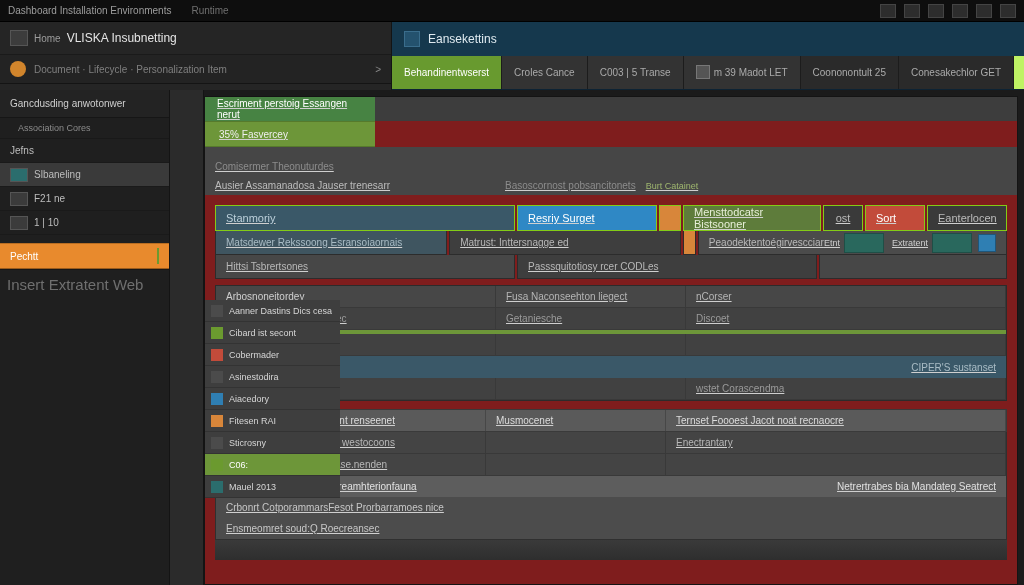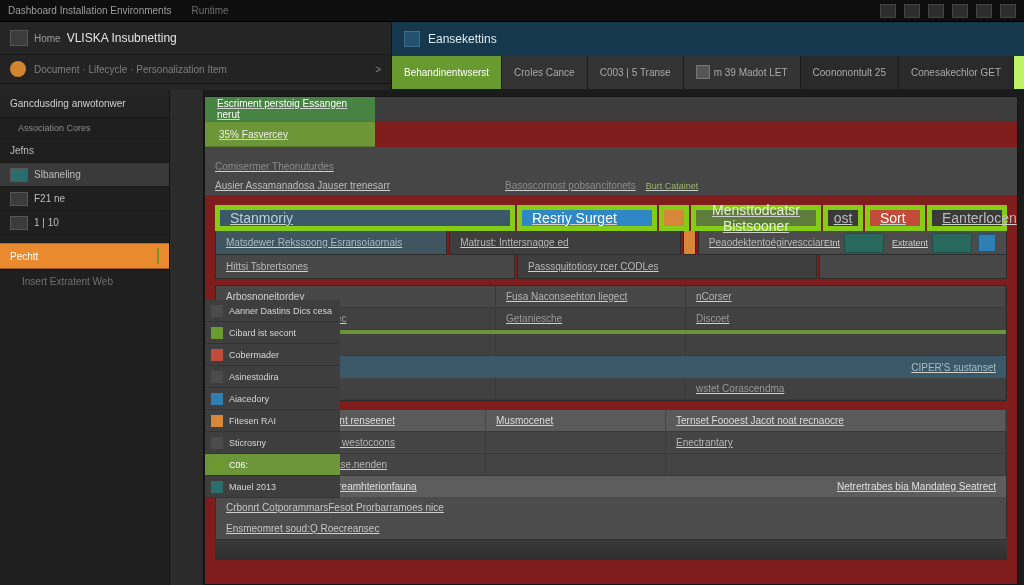--- a/index.html
+++ b/index.html
@@ -36,21 +36,21 @@
   
   .nav { width: 170px; background: #1f1f1f; border-right: 1px solid #141414; display:flex; flex-direction:column; }
   .nav .section { padding: 8px 10px; color: #cfcfcf; font-size: 10px; background: #232323; border-bottom: 1px solid #161616; }
   .nav .group-head { padding: 5px 18px; color: #8c8c8c; font-size: 9px; border-bottom: 1px solid #191919; }
   .nav .item { display:flex; align-items:center; height: 24px; padding: 0 10px; font-size: 10px; color:#bdbdbd; border-bottom: 1px solid #1a1a1a; cursor:pointer; }
   .nav .item .ico { width: 18px; height: 14px; background:#3b3b3b; border:1px solid #555; margin-right:6px; }
   .nav .item.selected { background:#3a3a3a; }
   .nav .item.teal .ico { background:#2b6d6d; }
   .nav .cta { height: 26px; background:#e88a2d; color:#fff; display:flex; align-items:center; padding:0 10px; font-size:10px; margin-top:8px; border-top:1px solid #b96e22; border-bottom:1px solid #9a5b1c; }
   .nav .cta .bar { width:2px; height:16px; background:#6b9a2f; margin-left:auto; }
-  .nav .hint { padding:6px 22px; font-size:10px; color:#6f6f6f; border-top:1px solid #161616; }
+  .nav .hint { padding:6px 7px; font-size:15px; color:#6f6f6f; border-top:1px solid #161616; }
   
   .listpanel { width: 34px; background:#2b2b2b; border-right:1px solid #141414; }
   .secondary { width: 140px; background:#3e3e3e; border-right:1px solid #141414; padding-top:100px; }
   .secondary .chip { display:flex; align-items:center; height:22px; padding:0 6px; font-size:9px; color:#d6d6d6; border-bottom:1px solid #333; }
   .secondary .chip .sq { width:12px; height:12px; margin-right:6px; }
   .secondary .chip.green .sq { background:#6b9a2f; }
   .secondary .chip.red   .sq { background:#c24b3a; }
   .secondary .chip.blue  .sq { background:#2f7fb3; }
   .secondary .chip.orange .sq { background:#d8863a; }
   .secondary .chip.teal  .sq { background:#2b6d6d; }
@@ -63,21 +63,21 @@
   .main .toolbar .tb-tab.a { background:#478343; color:#fff; width:170px; }
   .main .toolbar .tb-tab.b { background:#3d3d3d; color:#9b9b9b; flex:1; }
   .band { height:26px; display:flex; align-items:center; background:#6d9639; color:#efefef; padding:0 14px; font-size:10px; width:170px; border:1px solid #567a2c; border-left:none; border-right:none; margin-top:0;}
   .substage { padding:10px 16px 0 10px; background:#464646; }
   .substage .line { display:flex; gap:10px; align-items:center; padding:4px 0; font-size:10px; color:#bdbdbd; }
   .substage .muted { color:#8c8c8c; }
   .substage .tag { font-size:9px; color:#9fb76f; }
   
   .cols { margin:10px 10px 0 10px; }
   .cols .row1 { display:flex; gap:2px; }
-  .cell { height:26px; display:flex; align-items:center; padding:0 10px; font-size:14px; border:5px solid #84cc16; position:relative;text-align:center; }
+  .cell { height:26px; display:flex; align-items:center; padding:0 10px; font-size:11px; border:1px solid #84cc16; position:relative; }
   .col-a { width:300px; background:#3a5868; color:#bcd0db; }
   .col-b { width:140px; background:#2f88c5; color:#fff; }
   .col-c { width:16px; background:#d8863a; }
   .col-d { flex:1; background:#5e7c3b; color:#e7efd8; }
   .col-e { width:40px;  background:#3a3a3a; color:#bbb; display:flex; justify-content:center; }
   .col-f { width:60px;  background:#c24b3a; color:#fff; }
   .col-g { width:80px;  background:#3a3a3a; color:#bbb; }
   .row2 { display:flex; gap:2px; }
   .row2 .lft { width:300px; height:24px; background:#3f5560; color:#a9bcc5; padding:0 10px; display:flex; align-items:center; font-size:10px; border:1px solid #2c2c2c; border-top:none;}
   .row2 .mid { width:300px; height:24px; background:#3e3e3e; color:#b8b8b8; padding:0 10px; display:flex; align-items:center; font-size:10px; border:1px solid #2c2c2c; border-top:none;}

